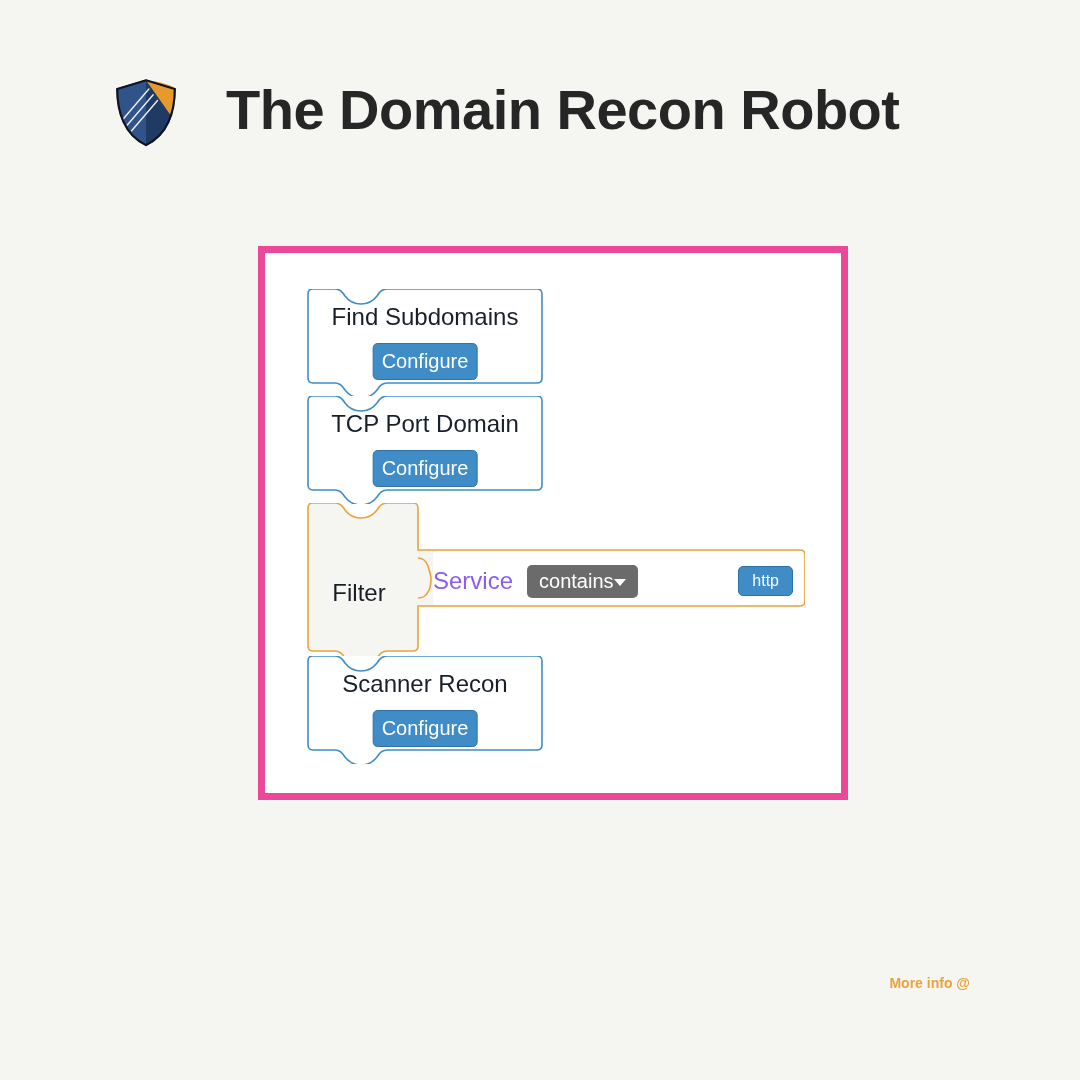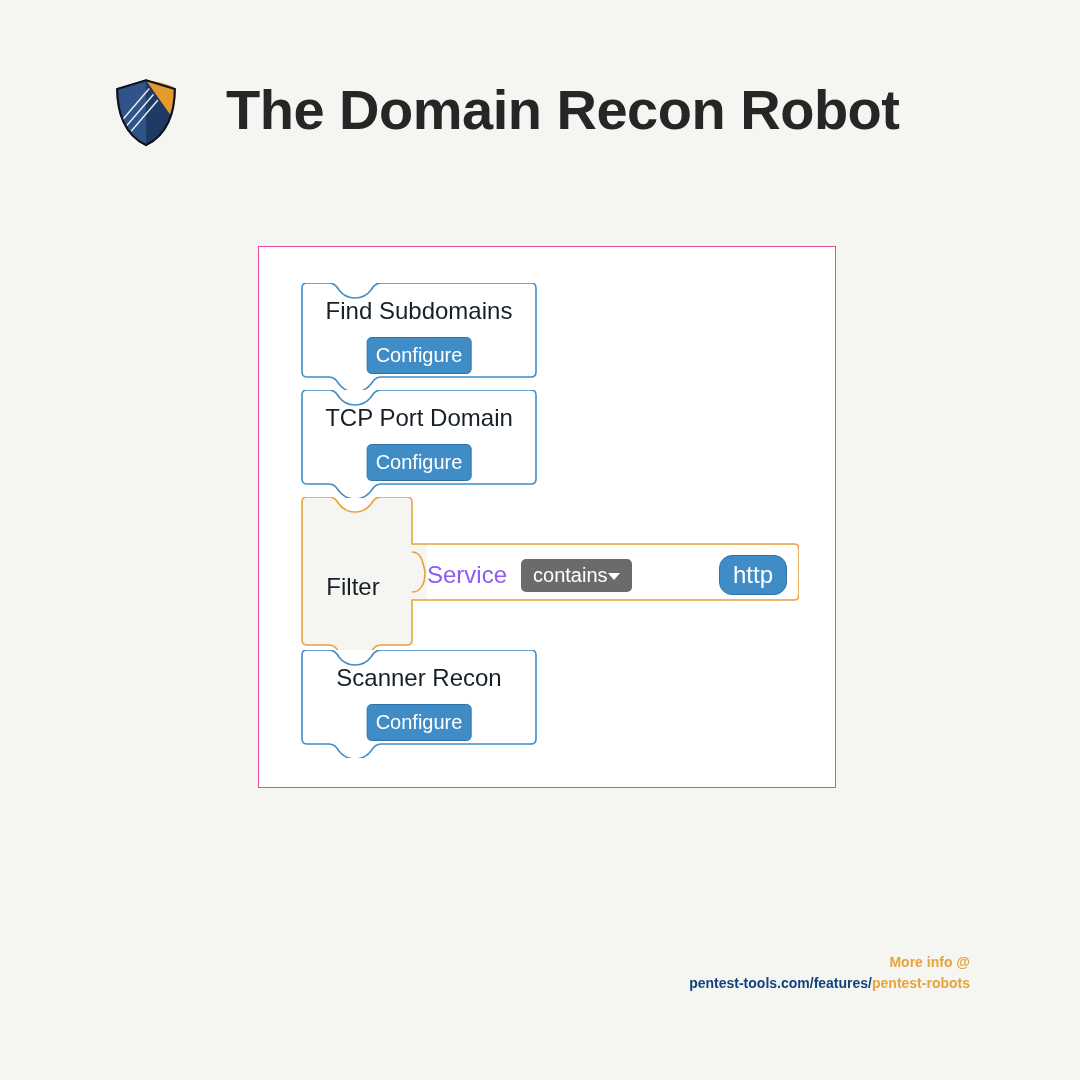--- a/index.html
+++ b/index.html
@@ -7,21 +7,21 @@
     background:#f5f5f2;color:#262626;}
   .canvas{position:relative;width:1080px;height:1080px;}
 
   
   .hdr{position:absolute;left:110px;top:70px;display:flex;align-items:center;}
   .logo{width:72px;height:72px;margin-right:44px;margin-top:6px;}
   .title{font-size:56px;font-weight:700;color:#262626;letter-spacing:-0.5px;}
 
   
   .panel{position:absolute;left:258px;top:246px;width:576px;height:540px;
-    background:#ffffff;border:1px solid #ec4899;}
+    background:#ffffff;border:7px solid #ec4899;}
 
   .blocks{position:absolute;left:40px;top:36px;width:500px;}
 
   
   .tool-block{position:relative;width:240px;height:108px;background:#fff;
     box-sizing:border-box;border-radius:6px;margin-bottom:-1px;}
   .tool-svg{position:absolute;inset:0;width:240px;height:108px;}
   .tool-label{position:absolute;left:0;right:0;top:14px;text-align:center;
     font-size:24px;color:#172028;font-weight:400;}
   .cfg-btn{position:absolute;left:50%;transform:translateX(-50%);top:54px;
@@ -36,21 +36,21 @@
 
   
   .fcol{position:absolute;left:108px;top:50px;height:56px;width:392px;
     display:flex;align-items:center;padding:0 12px 0 20px;box-sizing:border-box;
     gap:12px;}
   .fcol .service{font-size:24px;color:#8b5cf6;margin-right:2px;}
   .chip-grey{background:#6b6b6b;color:#fff;border-radius:5px;font-size:20px;
     padding:5px 12px;display:flex;align-items:center;}
   .chip-grey .caret{display:inline-block;width:0;height:0;border-left:6px solid transparent;
     border-right:6px solid transparent;border-top:7px solid #fff;margin-top:2px;}
-  .chip-blue{background:#3f8cc7;color:#fff;border-radius:13px;font-size:24px;
+  .chip-blue{background:#3f8cc7;color:#fff;border-radius:5px;font-size:16px;
     padding:5px 13px;border:1px solid #2f72a7;}
 
   
   .footer{position:absolute;right:110px;bottom:86px;text-align:right;font-weight:700;
     font-size:14px;line-height:1.5;}
   .footer .line1{color:#e8a33b;}
   .footer .navy{color:#12427a;}
   .footer .orange{color:#e8a33b;}
 </style>
 </head>
@@ -124,18 +124,15 @@
         </svg>
         <div class="tool-label">Scanner Recon</div>
         <button class="cfg-btn">Configure</button>
       </div>
 
     </div>
   </div>
 
   <div class="footer">
     <div class="line1">More info @</div>
-    <div>
-      <span class="navy">pentest-tools.com/features/</span><span class="orange">pentest-robots</span>
-    </div>
   </div>
 
 </div>
 
 </body></html>

